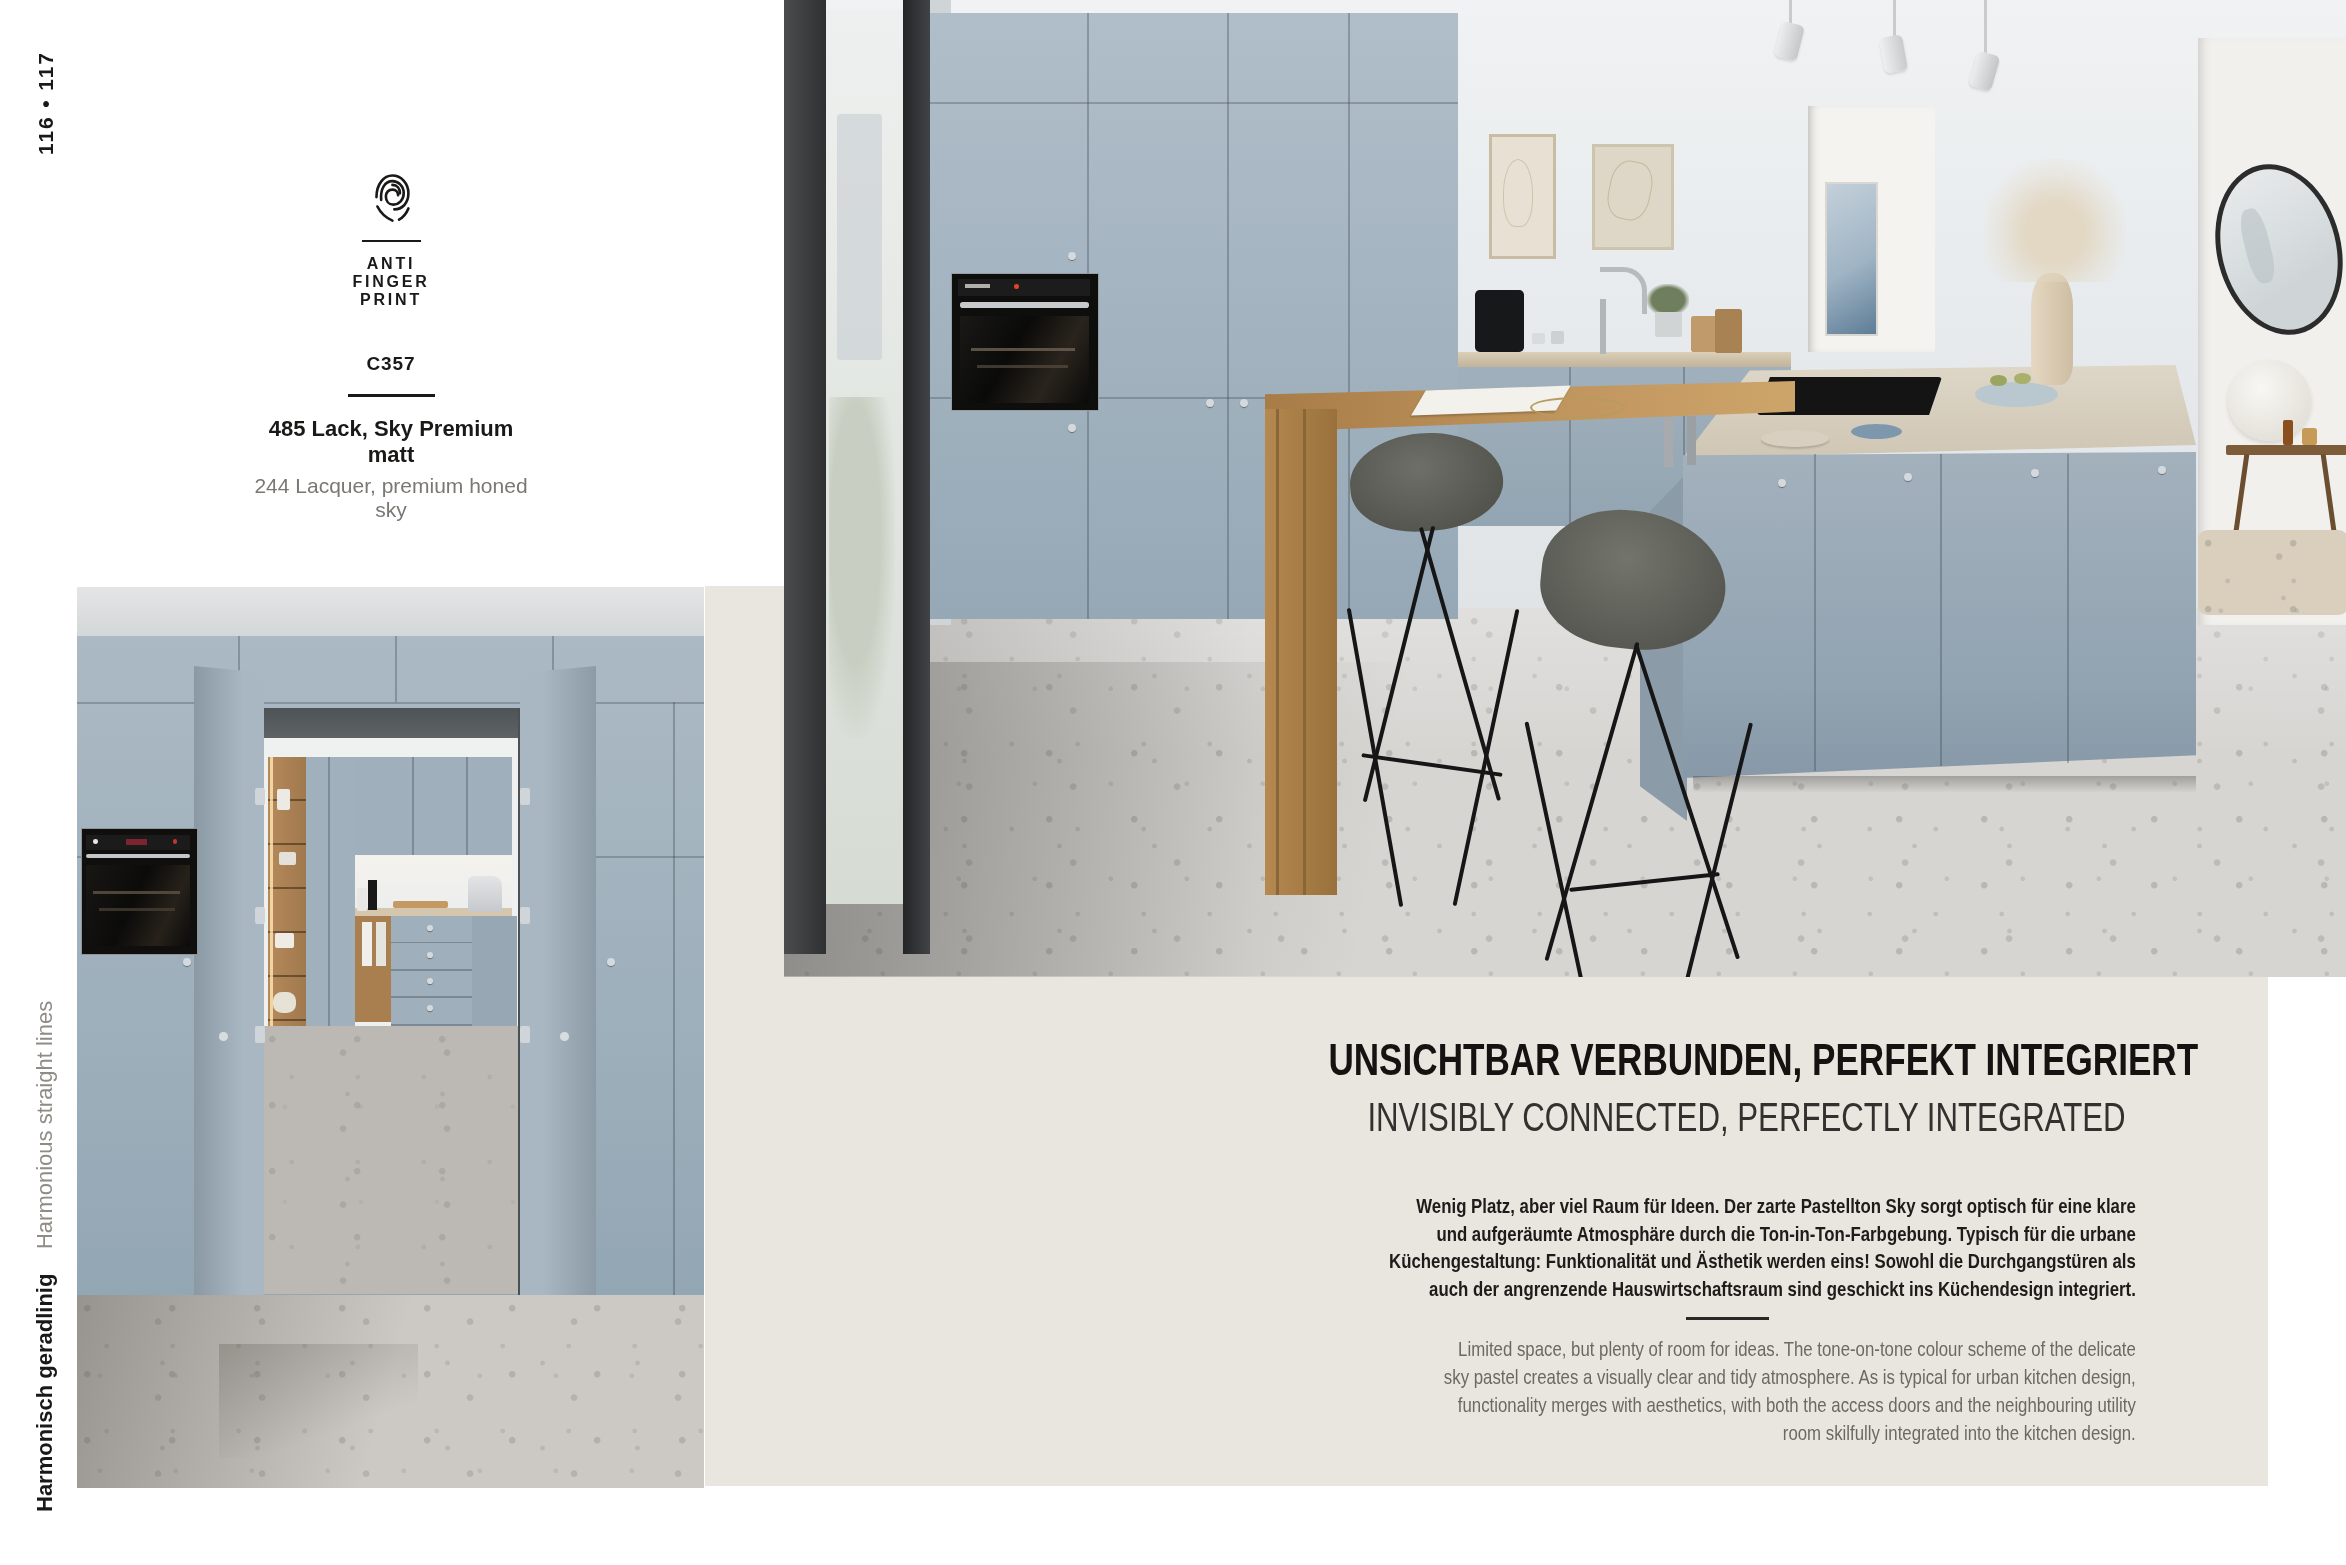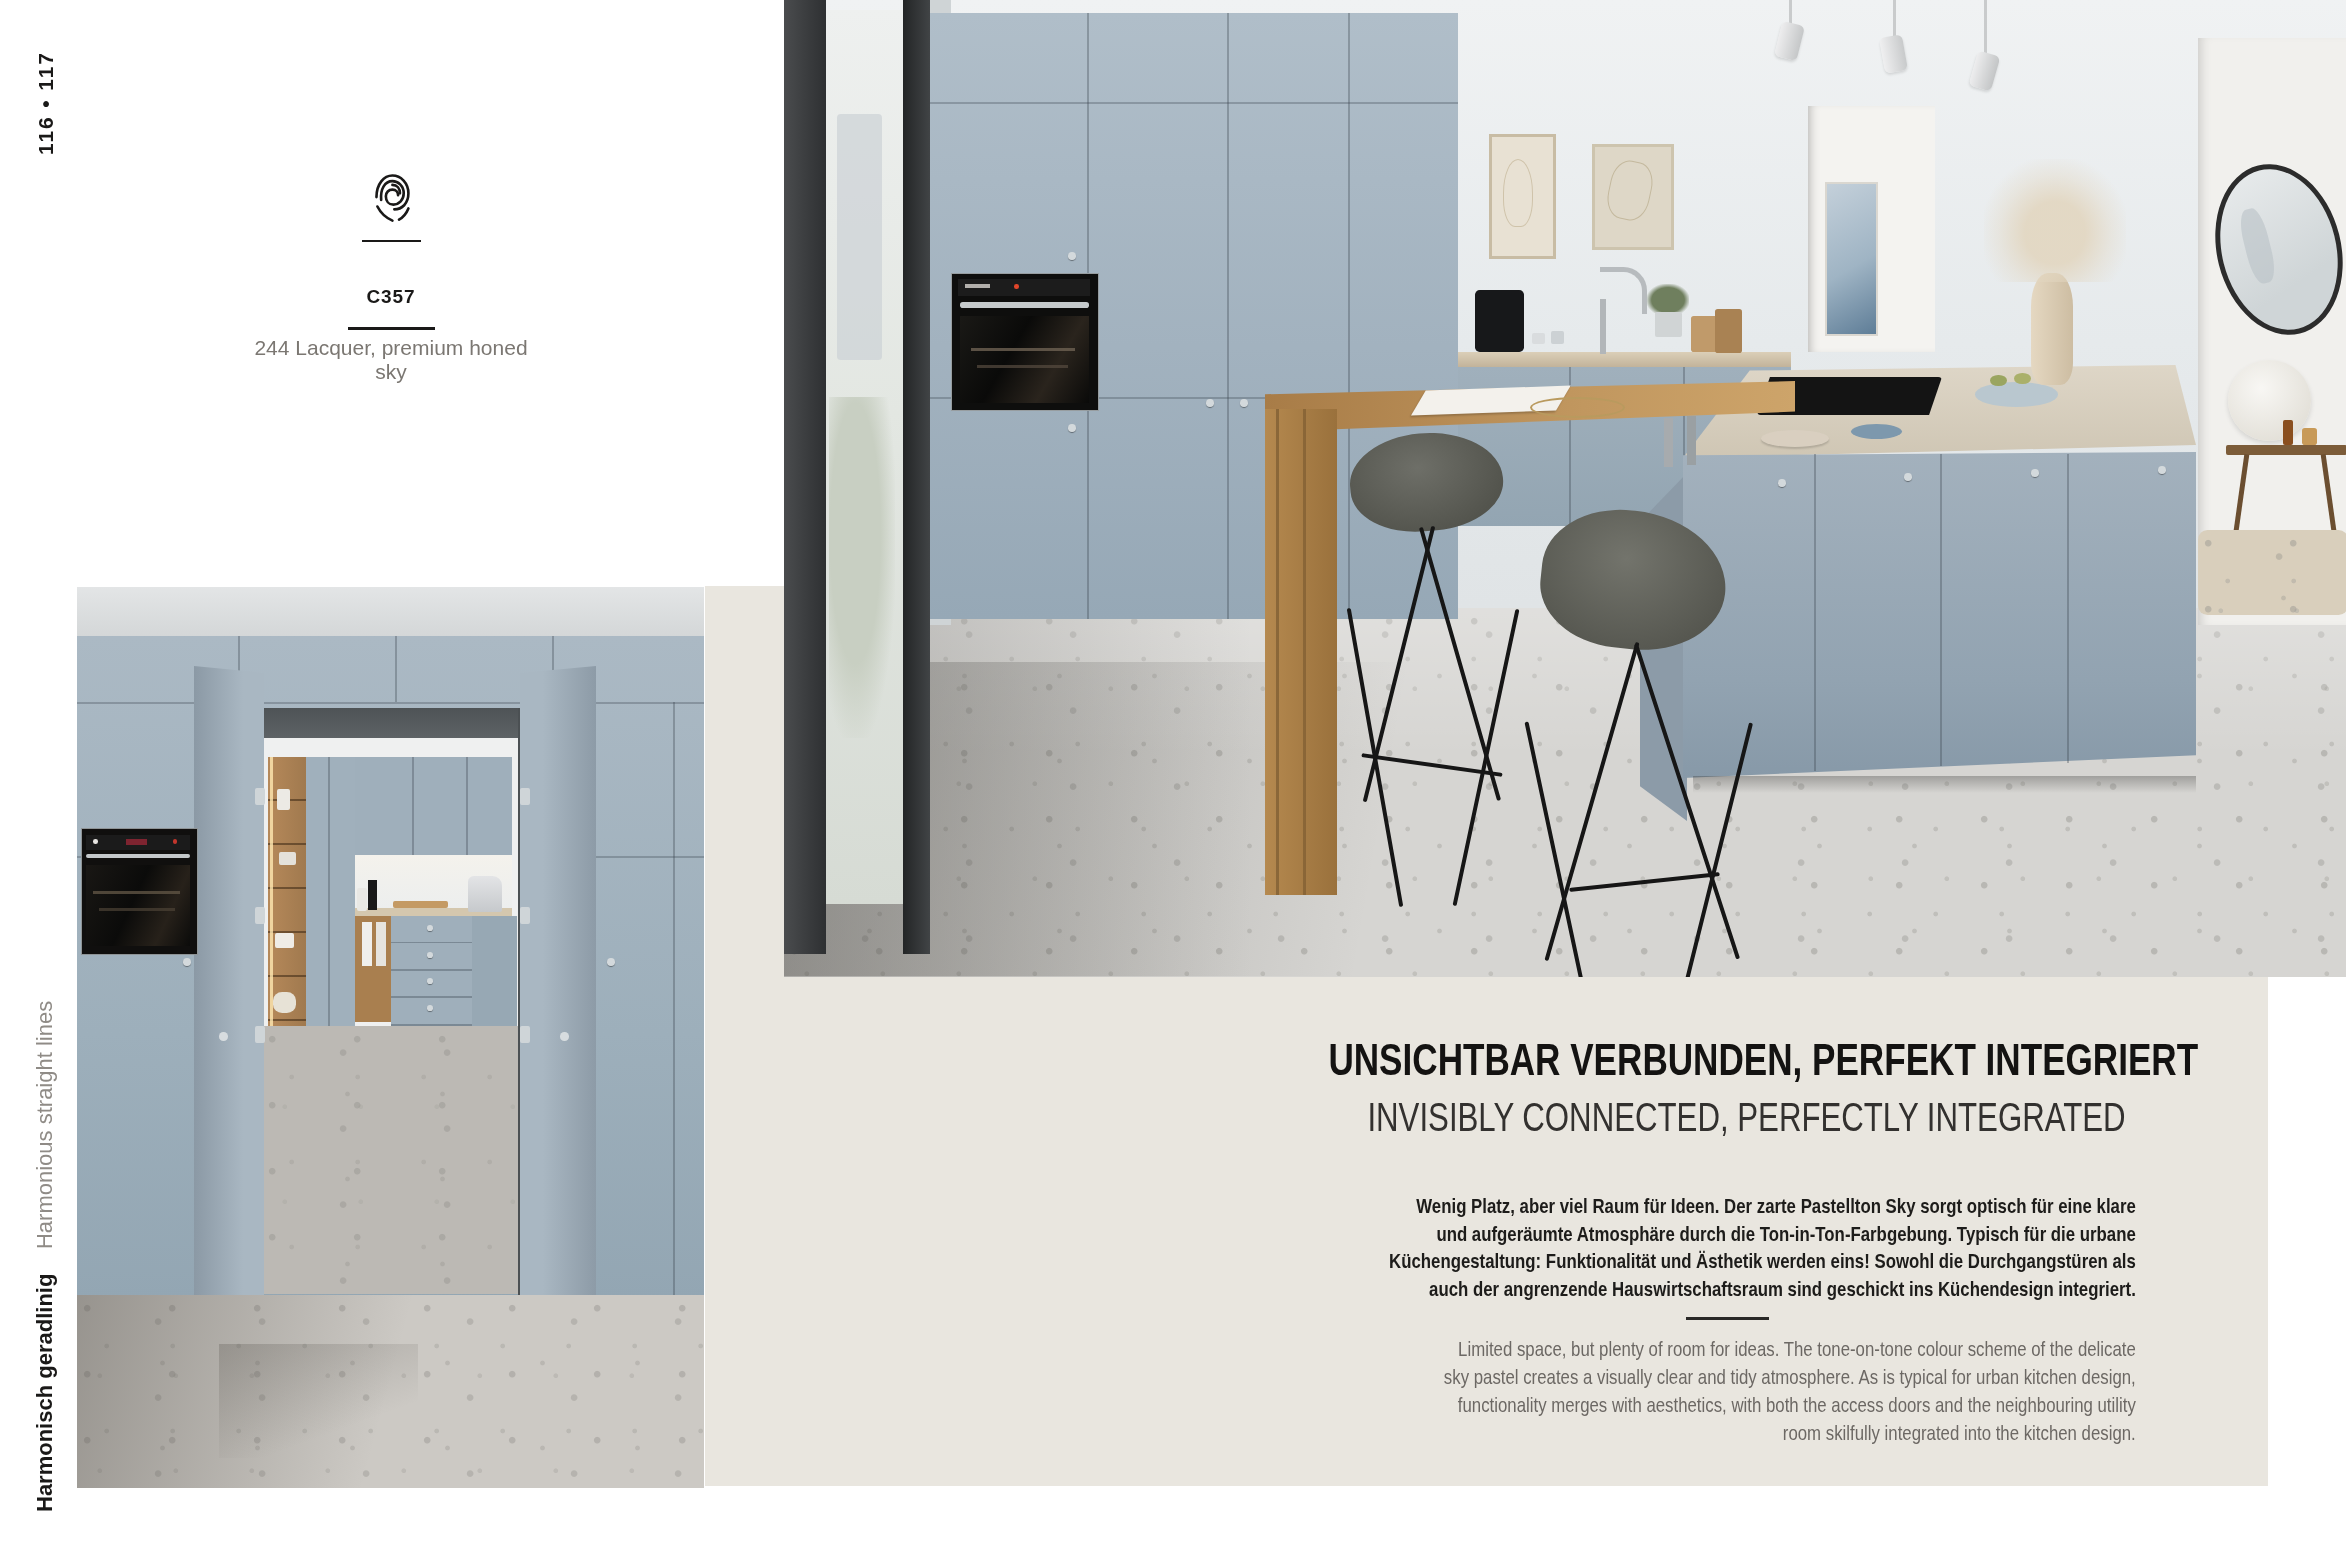--- a/index.html
+++ b/index.html
@@ -59,22 +59,28 @@
   <svg width="47" height="62" viewBox="0 0 50 66">
     <g fill="none" stroke="#1a1918" stroke-width="2.8" stroke-linecap="round">
       <path d="M9 31 C9 17 17 8 26 8 C35 8 43 16 43 27 C43 38 36 44 28 44"></path>
       <path d="M14 34 C13 22 18 14 26 14 C32 14 38 19 38 27 C38 34 33 39 27 39 C22 39 19 35 19 30 C19 26 22 23 26 23 C30 23 32 26 32 29"></path>
       <path d="M26 18 C31 18 34 22 34 27"></path>
       <path d="M10 41 C14 49 19 53 26 56"></path>
       <path d="M33 55 C38 52 41 48 43 43"></path>
     </g>
   </svg>
   <div class="rule1"></div>
+  <div class="afp">
+    <div>ANTI</div>
+    <div>FINGER</div>
+    <div>PRINT</div>
+  </div>
   <div class="code">C357</div>
   <div class="rule2"></div>
+  <div class="tDe">485 Lack, Sky Premium matt</div>
   <div class="tEn">244 Lacquer, premium honed sky</div>
 </div>
 
 <div id="vertCaption" class="abs">
   <span class="de">Harmonisch geradlinig</span><span class="en">Harmonious straight lines</span>
 </div>
 
 <div id="beige" class="abs"></div>
 
 <div id="feature" class="abs">

